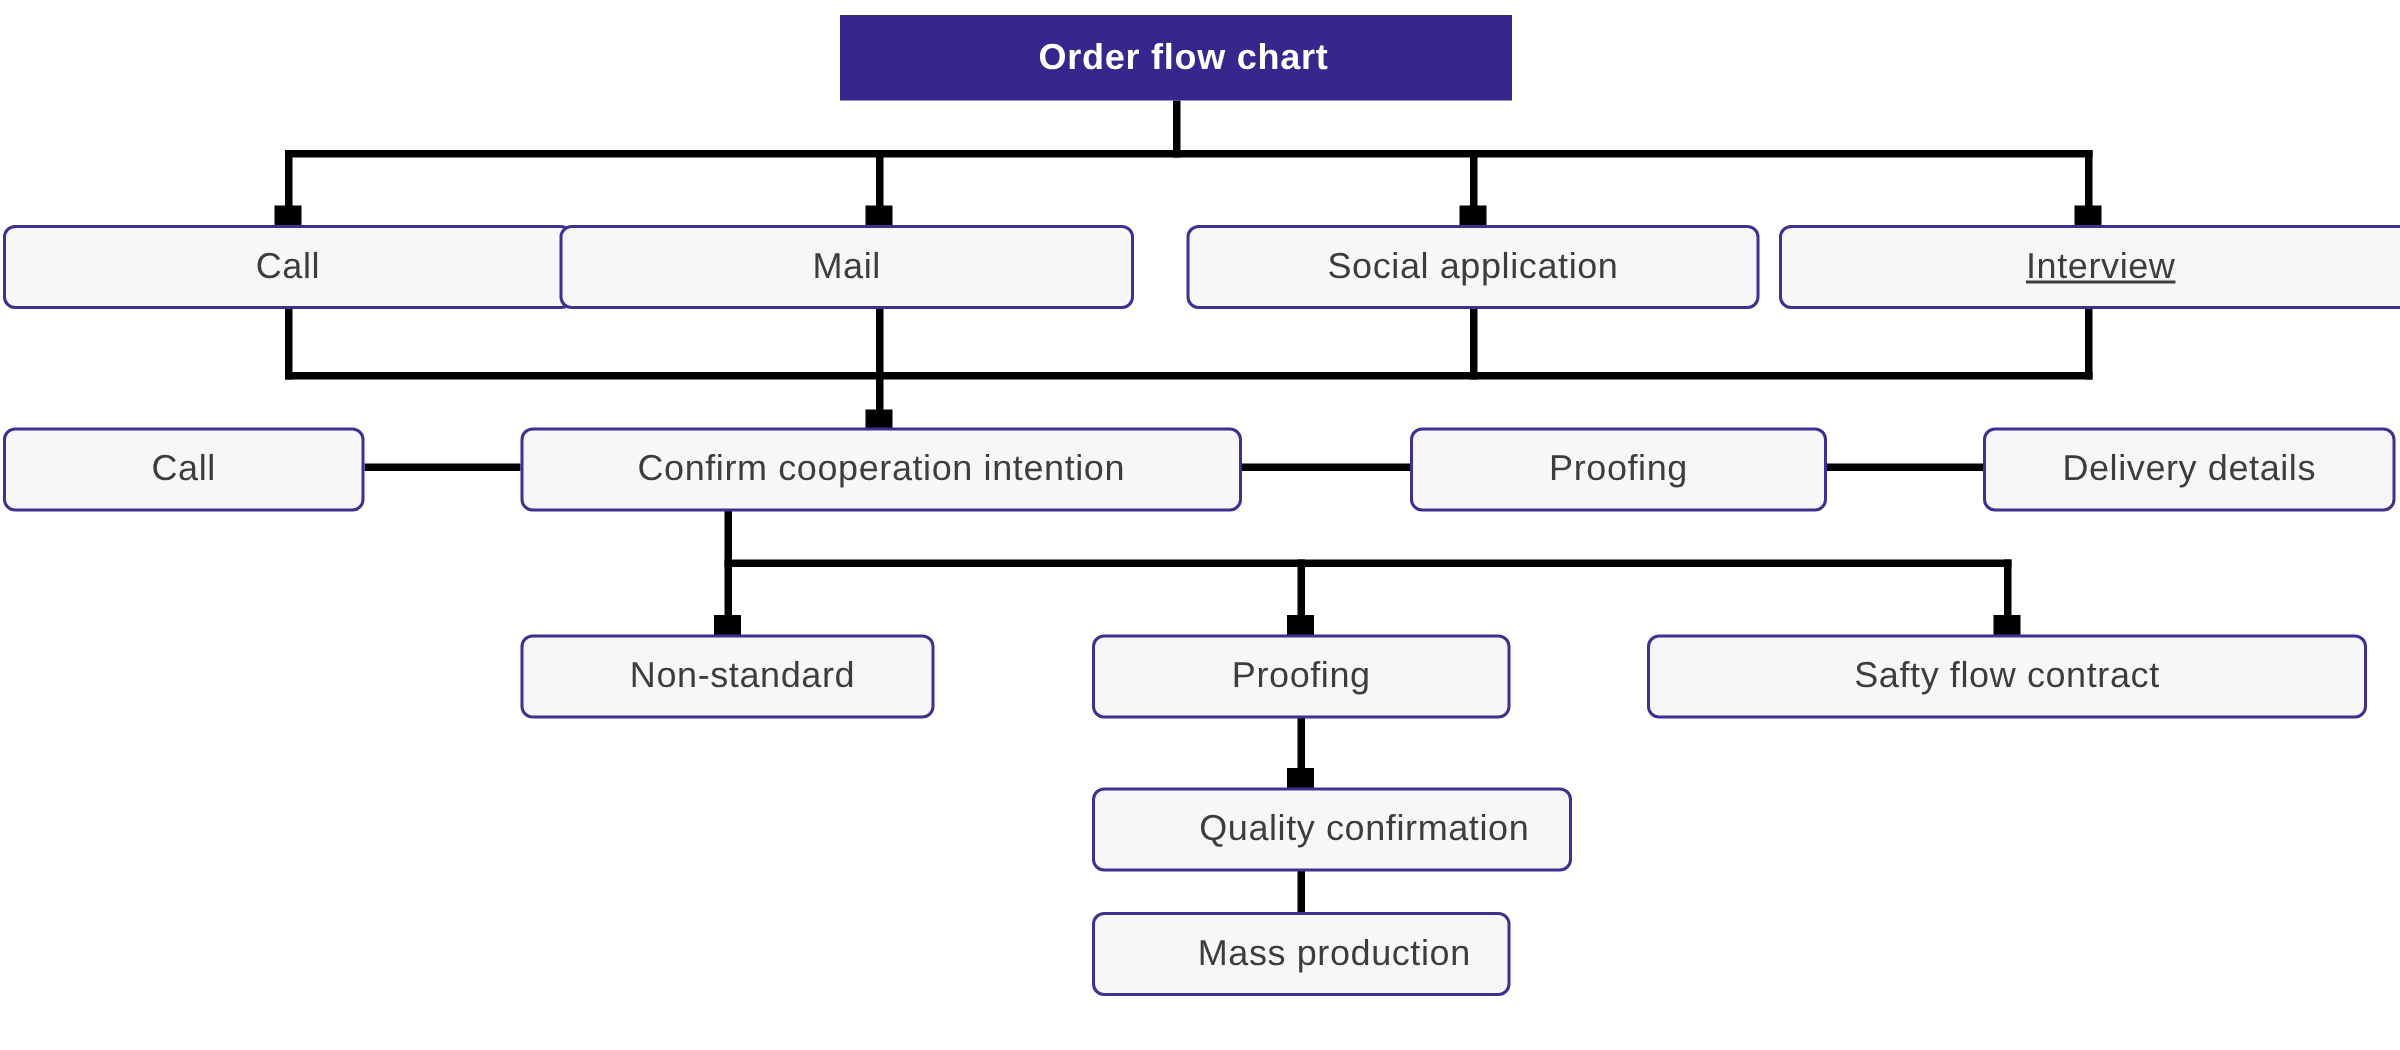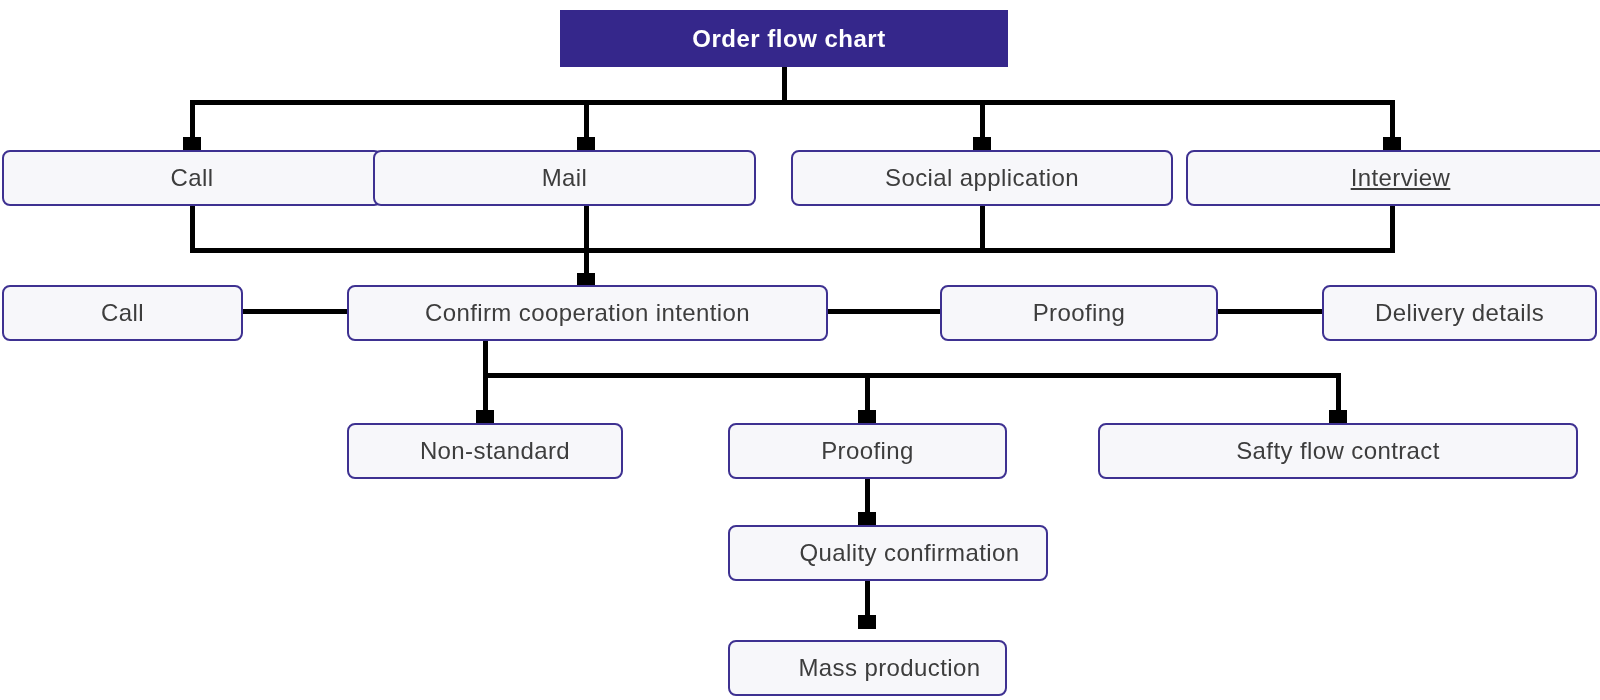--- a/index.html
+++ b/index.html
@@ -112,15 +112,15 @@
   <div class="node" style="left:2px; top:285px; width:241px; height:56px;">Call</div>
   <div class="node" style="left:347px; top:285px; width:481px; height:56px;">Confirm cooperation intention</div>
   <div class="node" style="left:940px; top:285px; width:278px; height:56px;">Proofing</div>
   <div class="node" style="left:1322px; top:285px; width:275px; height:56px;">Delivery details</div>
 
   <div class="node" style="left:347px; top:423px; width:276px; height:56px;padding-left:20px;">Non-standard</div>
   <div class="node" style="left:728px; top:423px; width:279px; height:56px;">Proofing</div>
   <div class="node" style="left:1098px; top:423px; width:480px; height:56px;">Safty flow contract</div>
 
   <div class="node" style="left:728px; top:525px; width:320px; height:56px;padding-left:43px;">Quality confirmation</div>
-  <div class="node" style="left:728px; top:640px; width:279px; height:56px;padding-left:44px;">Mass production</div>
+  <div class="node" style="left:728px; top:608px; width:279px; height:56px;padding-left:44px;">Mass production</div>
 
 </div>
 
 </body></html>

